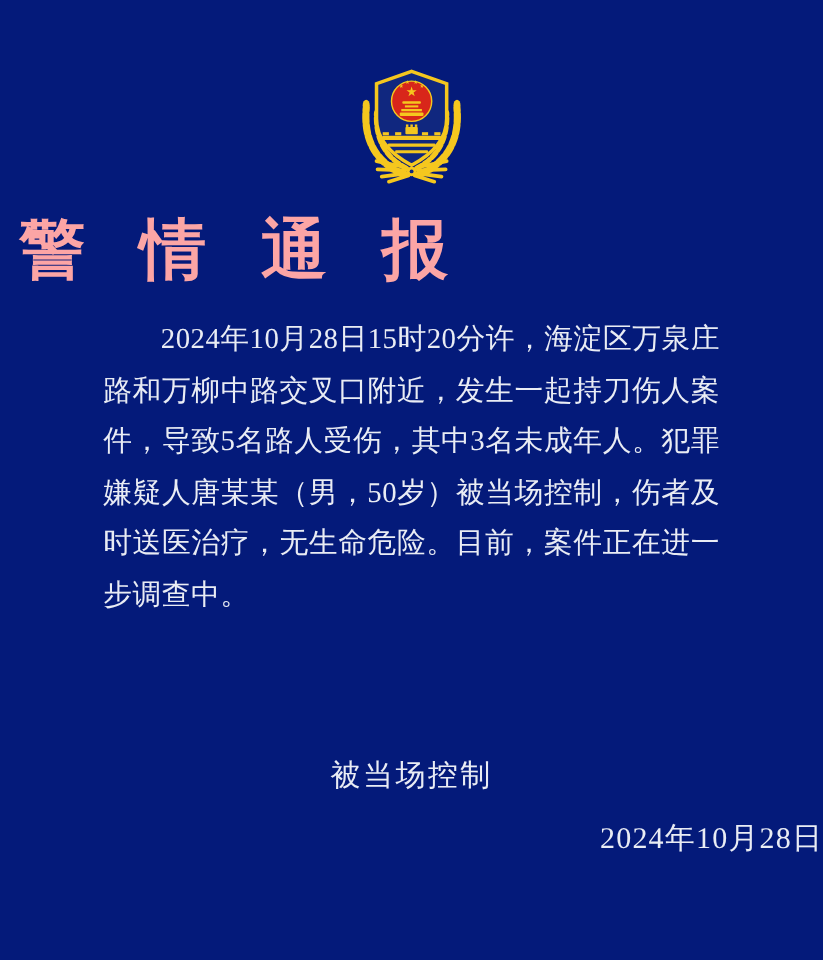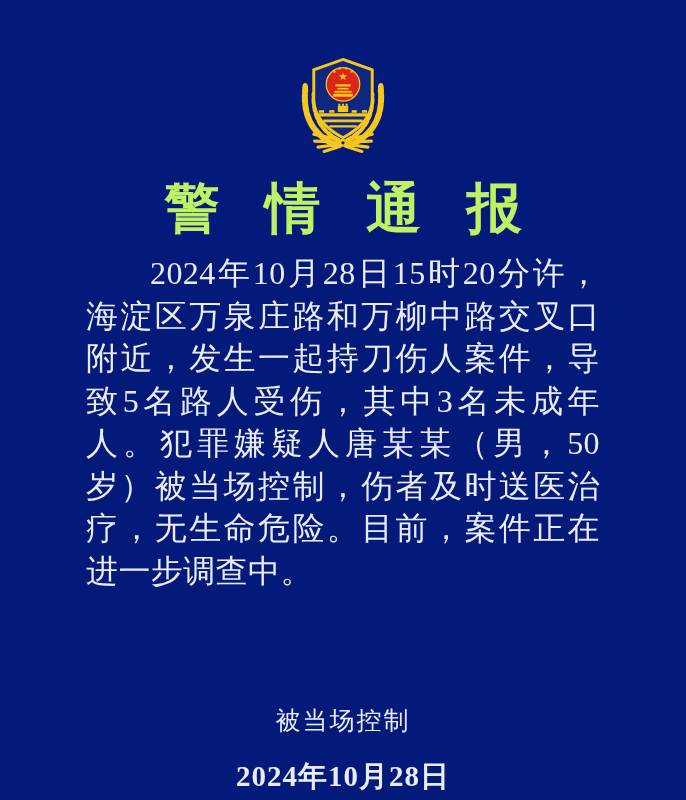--- a/index.html
+++ b/index.html
@@ -19,53 +19,52 @@
     display: flex;
     justify-content: center;
   }
   .emblem-wrap svg {
     width: 104px;
     height: 98px;
     display: block;
   }
   .title {
     margin-top: 24px;
-    text-align: center;
+    text-align: left;
     font-size: 55px;
     line-height: 62px;
     font-weight: bold;
-    color: #bef264;
+    color: #fca5a5;
     letter-spacing: 16px;
     text-indent: 16px; 
     white-space: nowrap;
   }
   .body-text {
-    margin: 12px 86px 0 86px;
-    font-size: 32px;
+    margin: 22px 86px 0 86px;
+    font-size: 24px;
     line-height: 42.5px;
     letter-spacing: 0.4px;
     color: #e9ecf4;
     text-align: justify;
     text-indent: 2em;
     text-justify: inter-character;
   }
   .signature {
     margin-top: 112px;
     text-align: center;
     font-size: 25px;
     color: #e9ecf4;
     letter-spacing: 2px;
   }
   .notice-date {
     margin-top: 20px;
-    text-align: center;
-    font-size: 29px;
+    text-align: right;
+    font-size: 25px;
     color: #e9ecf4;
     letter-spacing: 1px;
-    font-weight: bold;
   }
 </style>
 </head>
 <body>
 
 <div class="poster">
 
   <div class="emblem-wrap">
 
     <svg viewBox="0 0 120 114" xmlns="http://www.w3.org/2000/svg" aria-hidden="true">

